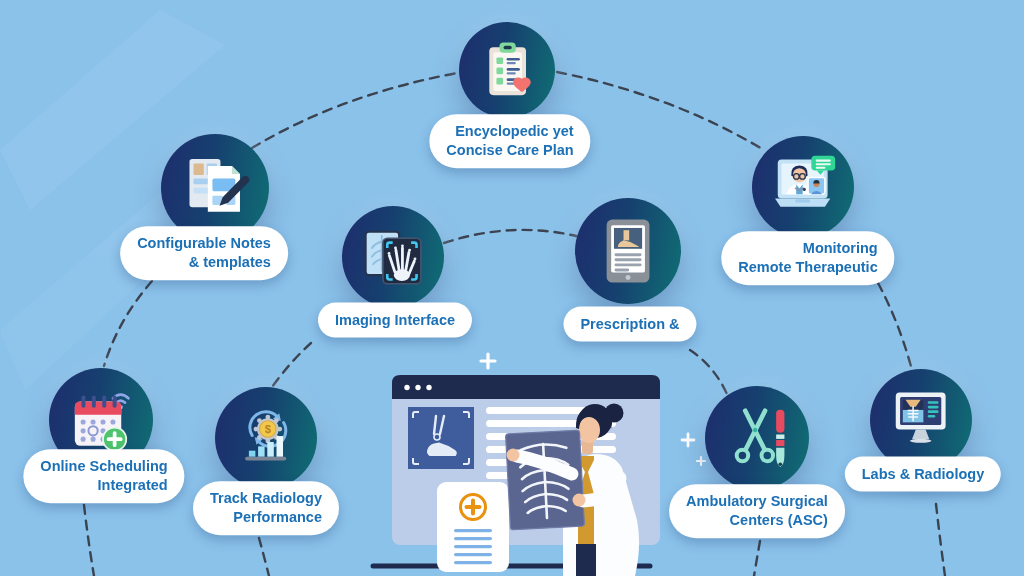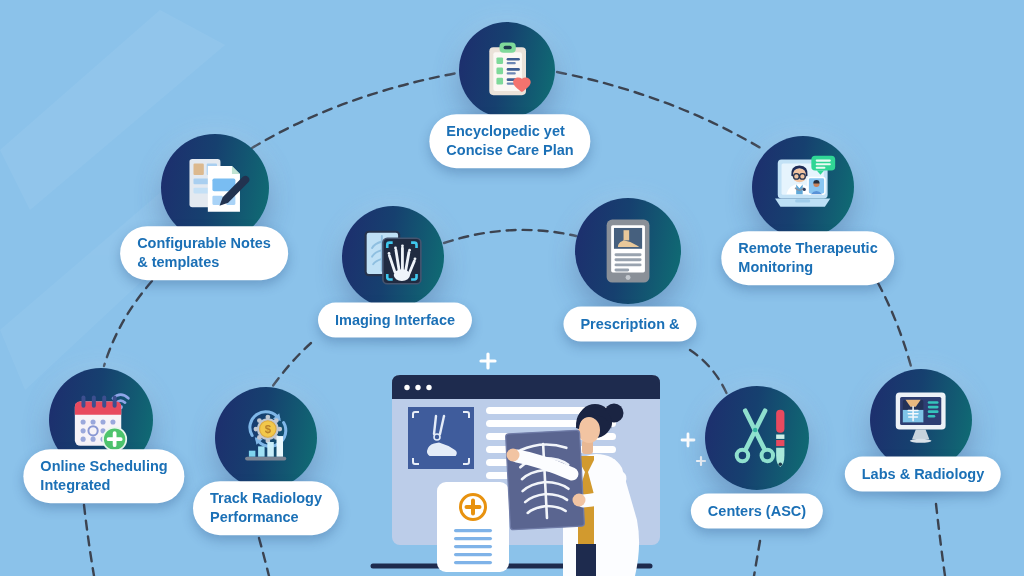--- a/index.html
+++ b/index.html
@@ -7,21 +7,21 @@
        font-family:"Liberation Sans",sans-serif;position:relative;}
   .stage{position:absolute;inset:0;width:1024px;height:576px;}
   #bg-layer{position:absolute;inset:0;z-index:0;}
   #center-scene{position:absolute;left:370px;top:348px;width:370px;height:228px;z-index:1;}
   .circle{position:absolute;transform:translate(-50%,-50%);border-radius:50%;
           background:linear-gradient(100deg,#1D2F6E 5%,#16406F 45%,#0F6F74 100%);
           box-shadow:0 12px 26px rgba(20,55,115,.35),0 0 24px rgba(205,235,255,.45);
           display:flex;align-items:center;justify-content:center;z-index:2;}
   .circle svg{width:68%;height:68%;}
   .pill{position:absolute;transform:translate(-50%,-50%);background:#ffffff;
-        border-radius:30px;padding:8px 17px;text-align:left;color:#1B70B6;
+        border-radius:30px;padding:8px 17px;text-align:right;color:#1B70B6;
         font-weight:bold;font-size:14.5px;line-height:1.3;white-space:nowrap;
         box-shadow:0 5px 12px rgba(25,60,115,.28);z-index:3;}
   .pill span{display:block;}
 </style>
 </head>
 <body>
 
 <div class="stage">
 
   <svg id="bg-layer" viewBox="0 0 1024 576">
@@ -266,22 +266,22 @@
         <g fill="#E9FBF3">
           <rect x="44" y="7" width="14" height="1.9" rx=".95"></rect>
             <rect x="44" y="10.3" width="14" height="1.9" rx=".95"></rect>
           <rect x="44" y="13.6" width="9" height="1.9" rx=".95"></rect>
         </g>
         <path d="M6.5 43 h51 l-5 7.5 h-41 z" fill="#BCDFF5"></path>
         <rect x="25" y="43.6" width="14" height="3" rx="1.5" fill="#9FCCEA"></rect>
       </svg>
     </div>
     <div class="pill" style="left:808px;top:258px">
+      <span>Monitoring</span>
       <span>Remote Therapeutic</span>
-      <span>Monitoring</span>
     </div>
   </div>
 
   <div class="node">
     <div class="circle" style="left:101px;top:420px;width:104px;height:104px">
       <svg viewBox="0 0 64 64">
         <g fill="none" stroke="#8FA6E8" stroke-width="2.4" stroke-linecap="round">
           <path d="M42.5 12 q7-6.5 14 0"></path>
             <path d="M45.5 16 q4-3.8 8 0"></path>
         </g>
@@ -363,20 +363,21 @@
         <circle cx="41" cy="47.5" r="5.2" fill="none" stroke="#8FE0CE" stroke-width="3.6"></circle>
         <circle cx="30" cy="24.5" r="2" fill="#35B5A0"></circle>
         <rect x="49" y="6" width="7.5" height="21" rx="3.6" fill="#E84A5F"></rect>
         <rect x="49" y="28.5" width="7.5" height="4" fill="#CDEFE7"></rect>
         <rect x="49" y="33.5" width="7.5" height="5.5" fill="#E84A5F"></rect>
         <path d="M49 40.5 h7.5 v7 q0 8 -3.7 10.5 q-3.8 -2.5 -3.8 -10.5 z" fill="#A8E8DA"></path>
         <circle cx="52.75" cy="55.5" r="1.6" fill="#1E3A4F"></circle>
       </svg>
     </div>
     <div class="pill" style="left:757px;top:511px">
+      <span>Ambulatory Surgical</span>
       <span>Centers (ASC)</span>
     </div>
   </div>
 
   <div class="node">
     <div class="circle" style="left:921px;top:420px;width:102px;height:102px">
       <svg viewBox="0 0 64 64">
         <rect x="9" y="7" width="46" height="34" rx="3.5" fill="#EDF2F7"></rect>
         <rect x="13" y="11" width="38" height="26" rx="1.5" fill="#2E3E72"></rect>
         <rect x="15.5" y="13.5" width="19" height="21" rx="2" fill="#233258"></rect>

